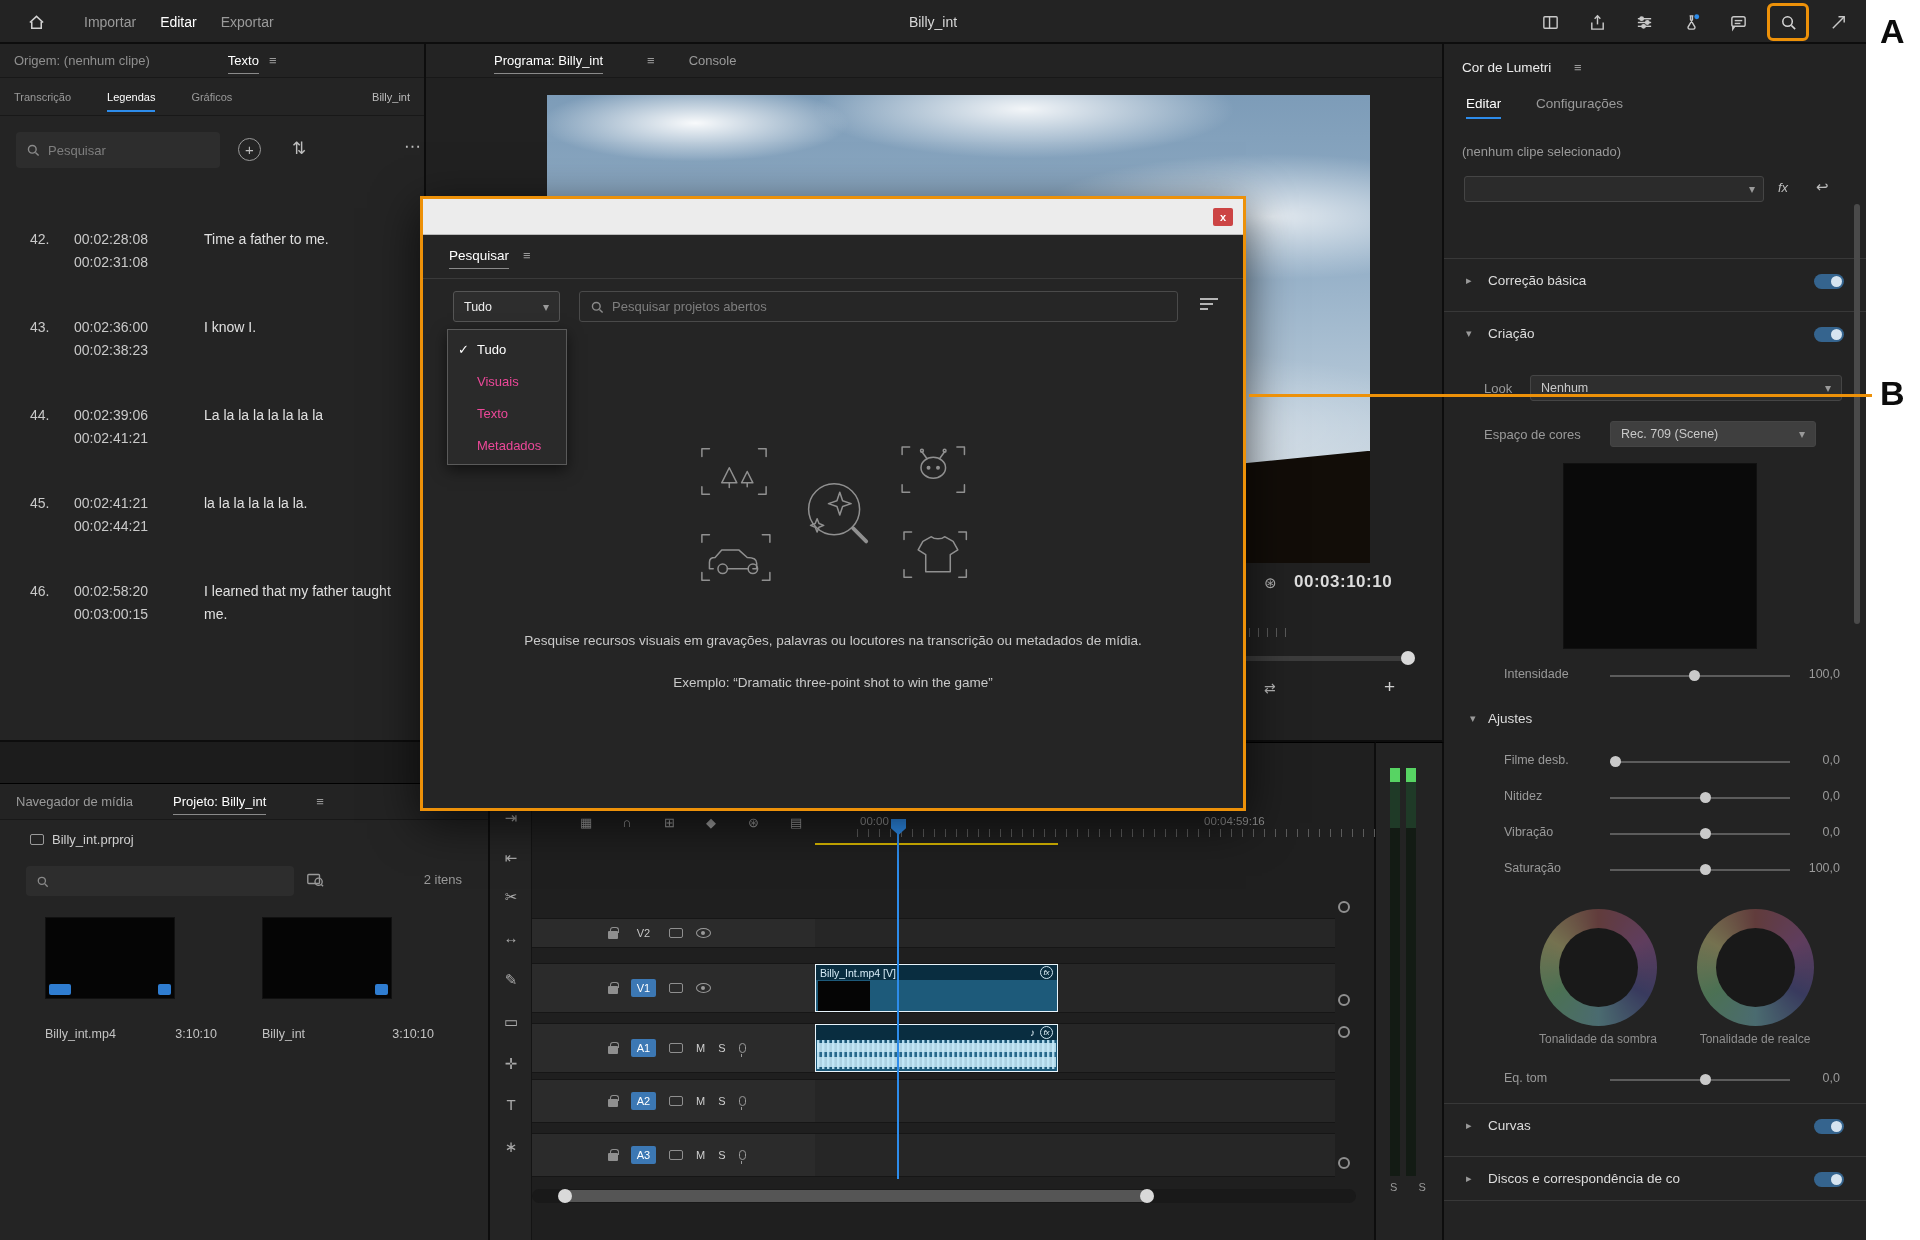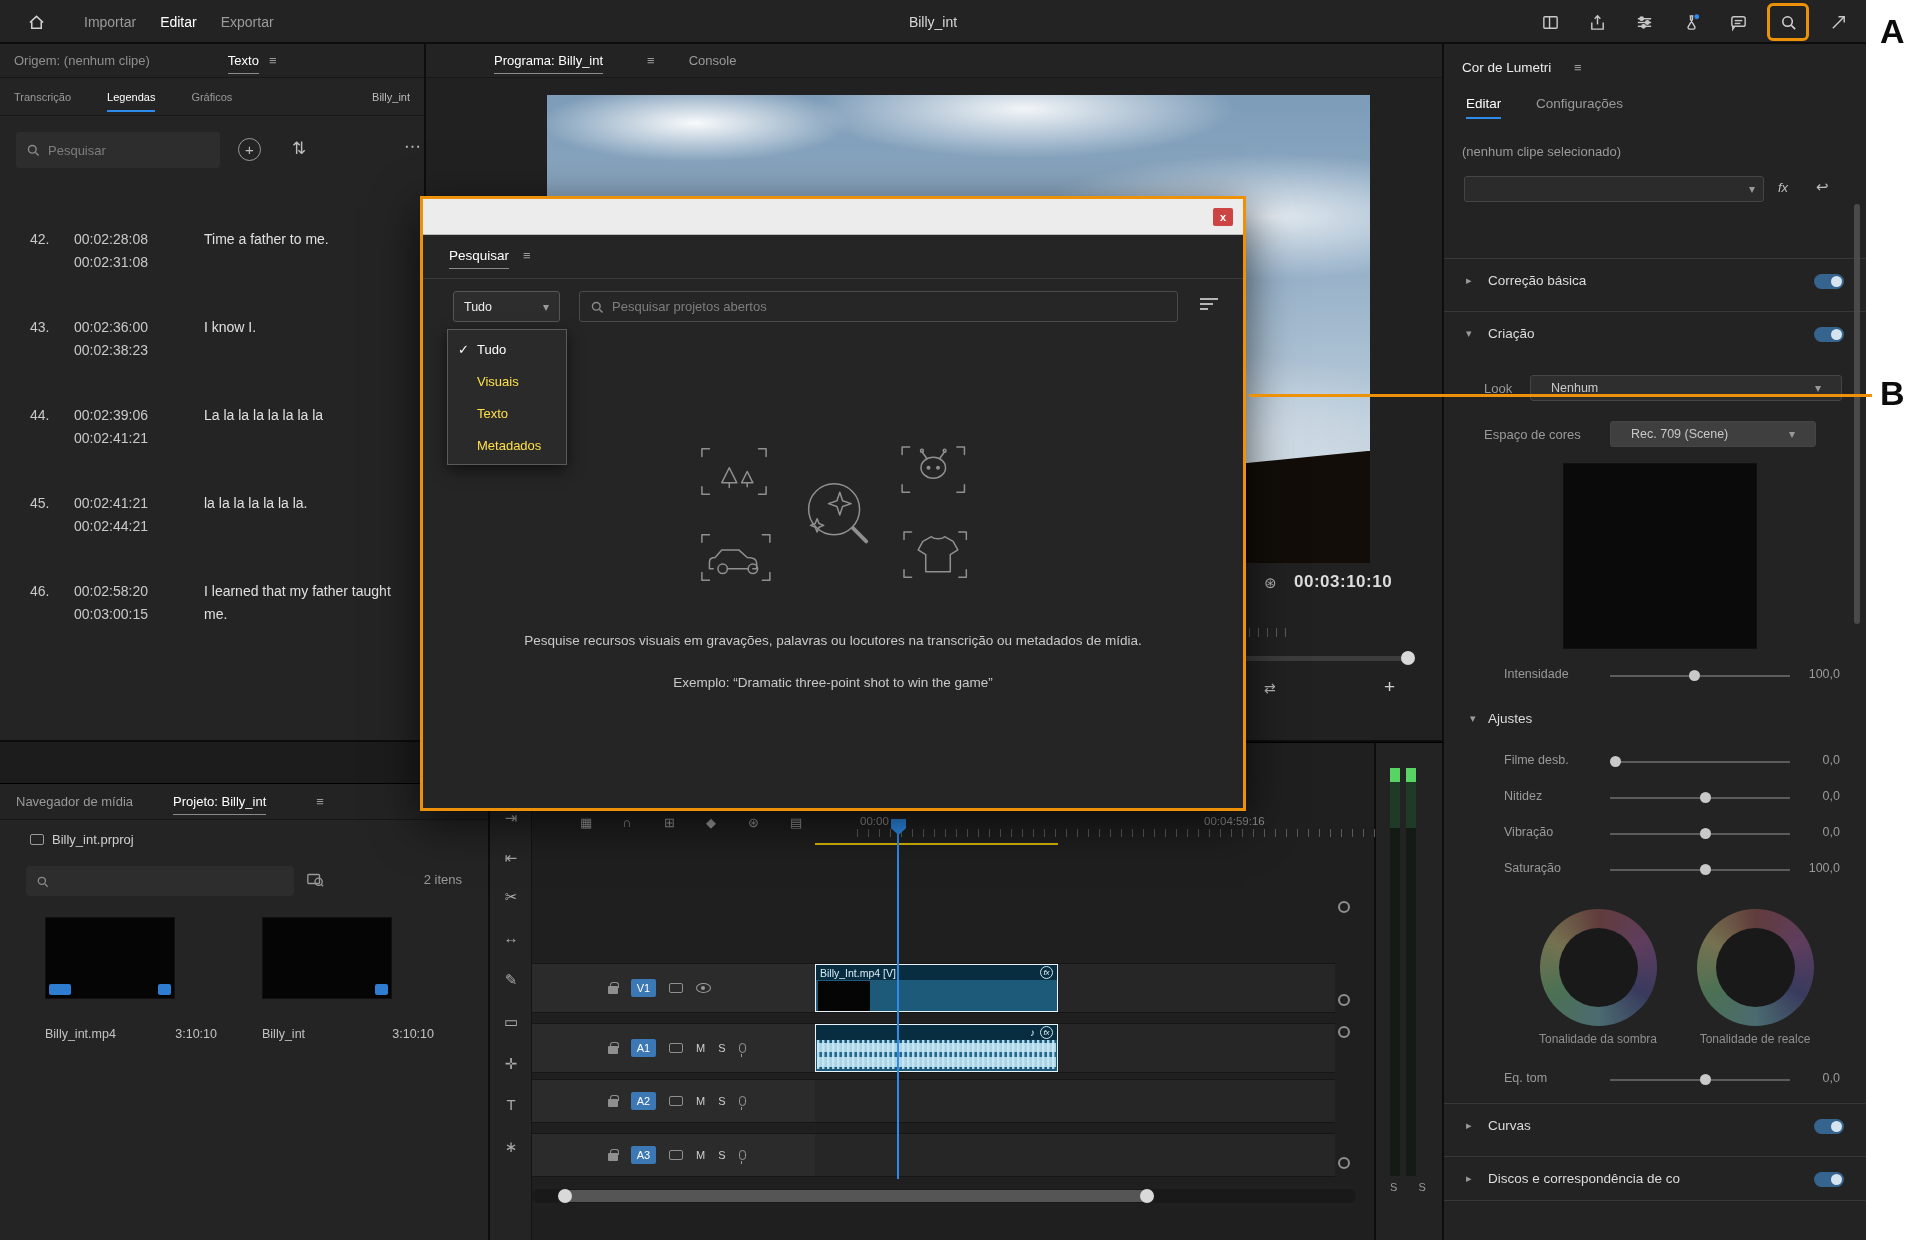--- a/index.html
+++ b/index.html
@@ -167,21 +167,21 @@
   .lum-select{position:absolute;left:20px;top:132px;width:300px;height:26px;background:#2b2b2b;border:1px solid #454545;border-radius:3px;}
   .lum-select .dd-chev{position:absolute;right:8px;top:5px;color:#9a9a9a;font-size:12px;}
   .fx-label{position:absolute;left:334px;top:136px;font-style:italic;color:#bdbdbd;}
   .reset{position:absolute;left:372px;top:134px;color:#bdbdbd;font-size:15px;}
   .lrow{position:absolute;left:0;width:100%;height:44px;border-top:1px solid #383838;display:flex;align-items:center;}
   .chev{margin-left:22px;color:#9a9a9a;font-size:11px;width:12px;}
   .sec-label{margin-left:10px;color:#dcdcdc;font-size:13.5px;white-space:nowrap;}
   .toggle{position:absolute;right:22px;top:15px;width:30px;height:15px;border-radius:8px;background:#35648e;}
   .toggle::after{content:"";position:absolute;right:2px;top:2px;width:11px;height:11px;border-radius:50%;background:#d6e4f0;}
   .look-label{position:absolute;color:#9a9a9a;}
-  .ddown{position:absolute;height:26px;background:#2e2e2e;border:1px solid #454545;border-radius:3px;display:flex;align-items:center;padding:0 20px;}
+  .ddown{position:absolute;height:26px;background:#2e2e2e;border:1px solid #454545;border-radius:3px;display:flex;align-items:center;padding:0 10px;}
   .ddown.light{background:#3f3f3f;}
   .dd-val{flex:1;color:#c9c9c9;font-size:12.5px;white-space:nowrap;overflow:hidden;}
   .dd-chev{color:#9a9a9a;font-size:12px;margin-left:8px;}
   .preview{position:absolute;left:119px;top:419px;width:194px;height:186px;background:#0a0a0a;border:1px solid #111;}
   .ls-row{position:absolute;left:0;width:100%;height:24px;}
   .ls-label{position:absolute;left:60px;top:3px;color:#9a9a9a;font-size:12.5px;}
   .ls-track{position:absolute;left:166px;top:11px;width:180px;height:2px;background:#5c5c5c;}
   .ls-knob{position:absolute;top:-5px;width:11px;height:11px;border-radius:50%;background:#c9c9c9;}
   .ls-value{position:absolute;right:26px;top:3px;color:#9a9a9a;font-size:12.5px;}
   .aj-header{position:absolute;left:0;top:664px;width:100%;height:24px;}
@@ -204,21 +204,21 @@
   .dlg-tabrow{position:absolute;left:0;top:36px;width:100%;height:44px;border-bottom:1px solid #3a3a3a;}
   .dlg-tab{position:absolute;left:26px;top:13px;color:#fff;font-size:13.5px;}
   .dlg-tab-menu{position:absolute;left:100px;top:13px;color:#9a9a9a;}
   .dlg-controls{position:absolute;left:0;top:92px;width:100%;height:32px;}
   .dlg-dd{position:absolute;left:30px;top:0;width:107px;height:31px;background:#2d2d2d;border:1px solid #555;border-radius:3px;display:flex;align-items:center;padding:0 10px;color:#ececec;}
   .dlg-search{position:absolute;left:156px;top:0;width:599px;height:31px;background:#262626;border:1px solid #4a4a4a;border-radius:3px;}
   .dlg-filter{position:absolute;left:777px;top:7px;width:18px;height:16px;}
   .dlg-filter i{display:block;height:2px;background:#b5b5b5;margin-bottom:3px;}
   .dlg-filter i:nth-child(1){width:18px;} .dlg-filter i:nth-child(2){width:13px;} .dlg-filter i:nth-child(3){width:8px;}
   .dlg-menu{position:absolute;left:24px;top:130px;width:120px;background:#2a2a2a;border:1px solid #5a5a5a;box-shadow:0 5px 14px rgba(0,0,0,.55);padding:3px 0;z-index:5;}
-  .menu-item{height:32px;display:flex;align-items:center;padding-left:10px;color:#fde047;font-size:13px;gap:7px;}
+  .menu-item{height:32px;display:flex;align-items:center;padding-left:10px;color:#ec4899;font-size:13px;gap:7px;}
   .menu-item.checked{color:#fff;}
   .mi-check{width:12px;display:inline-block;color:#fff;}
   .mi-sp{width:12px;display:inline-block;}
   .illus{position:absolute;left:243px;top:238px;}
   .hint{position:absolute;left:0;width:100%;text-align:center;color:#c9c9c9;font-size:13.5px;}
   .hint.h1{top:434px;} .hint.h2{top:476px;}
 
   
   .ann-label{position:absolute;color:#0c0c0c;font-size:34px;font-weight:bold;z-index:50;}
   .label-a{left:1880px;top:12px;}
@@ -475,20 +475,29 @@
         <span class="th-ic" style="left:216px">⊛</span>
         <span class="th-ic" style="left:258px">▤</span>
         <span class="ruler-label" style="left:328px">00:00</span>
         <span class="ruler-label" style="left:672px">00:04:59:16</span>
         <div class="tl-ticks"></div>
       </div>
 
       <div class="workline" style="left:325px;"></div>
 
 
+      <div class="tl-row" style="top:175px;height:30px">
+        <div class="tl-head">
+          <span class="i-lock"></span>
+          <span class="tid plain">V2</span>
+          <span class="i-patch"></span>
+          <span class="i-eye"></span>
+        </div>
+        <div class="tl-lane"></div>
+      </div>
 
       <div class="tl-row" style="top:220px;height:50px">
         <div class="tl-head">
           <span class="i-lock"></span>
           <span class="tid blue">V1</span>
           <span class="i-patch"></span>
           <span class="i-eye"></span>
         </div>
         <div class="tl-lane">
           <div class="clip">

